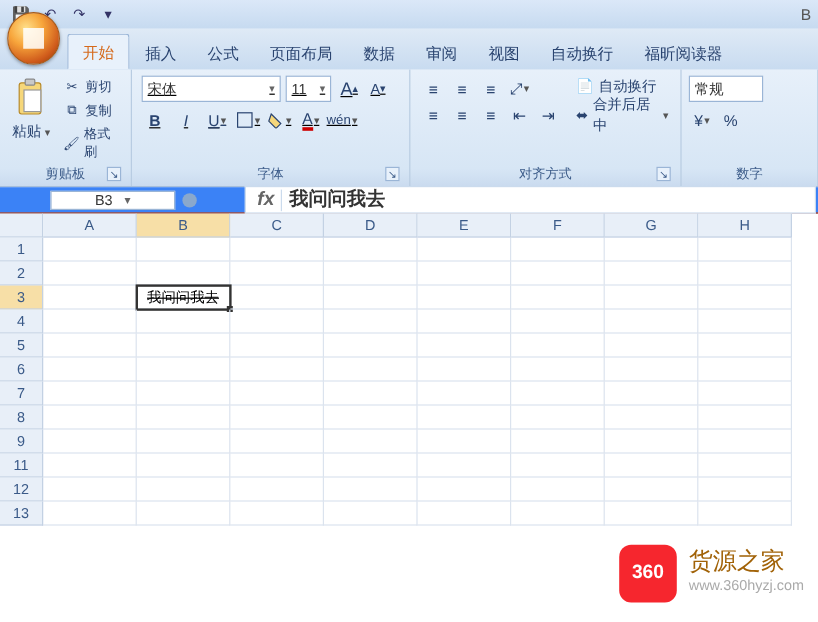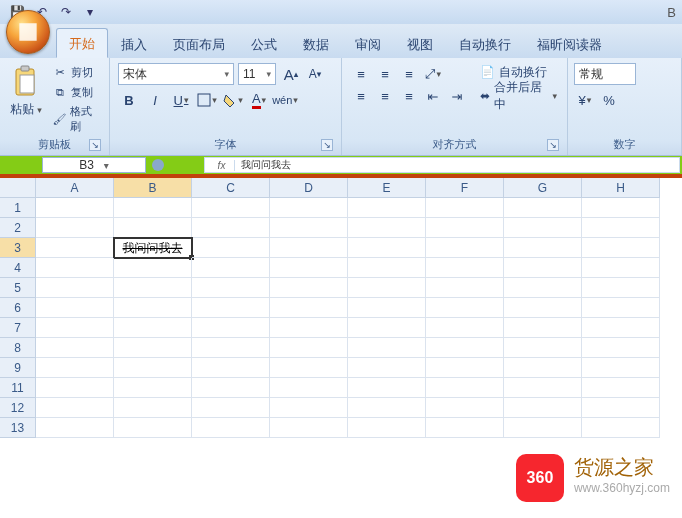--- a/index.html
+++ b/index.html
@@ -28,21 +28,21 @@
 
 .clip-col1 { display: flex; flex-direction: column; align-items: center; padding: 2px 4px 0; }
 .paste-icon { width: 32px; height: 36px; display: flex; align-items: center; justify-content: center; }
 .paste-icon svg { width: 28px; height: 32px; }
 .paste-label { font-size: 12px; color: #2a4470; margin-top: 2px; display: flex; align-items: center; gap: 2px; }
 .clip-col2 { display: flex; flex-direction: column; gap: 2px; margin-left: 4px; padding-top: 2px; }
 .mini-btn { display: flex; align-items: center; gap: 3px; font-size: 11px; color: #2a4470; cursor: pointer; padding: 1px 2px; }
 .mini-btn .ic { width: 16px; height: 16px; display: flex; align-items: center; justify-content: center; }
 
 
-.font-body { flex-direction: column; gap: 4px; padding: 2px 2px 0; }
+.font-body { flex-direction: column; gap: 4px; padding: 2px 2px 0; text-decoration: underline; }
 .combo { height: 22px; background: #fff; border: 1px solid #9ab5d6; display: flex; align-items: center; font-size: 12px; padding: 0 4px; color: #333; }
 .combo .dd { margin-left: auto; font-size: 9px; color: #666; padding-left: 4px; }
 .font-row1 { display: flex; gap: 4px; align-items: center; }
 .font-combo-name { width: 116px; }
 .font-combo-size { width: 38px; }
 .aa { display: flex; gap: 2px; align-items: center; }
 .icon-btn { width: 22px; height: 22px; display: flex; align-items: center; justify-content: center; font-size: 13px; color: #2a4470; cursor: pointer; }
 .b { font-weight: bold; } .i { font-style: italic; } .u { text-decoration: underline; }
 .dd-arrow { font-size: 9px; margin-left: 1px; color: #555; }
 
@@ -50,26 +50,26 @@
 .align-body { flex-direction: column; gap: 4px; padding: 2px; }
 .align-row { display: flex; gap: 2px; }
 .wrap-merge-col { display: flex; flex-direction: column; gap: 2px; margin-left: 6px; }
 .wide-btn { height: 22px; display: flex; align-items: center; gap: 4px; font-size: 12px; color: #2a4470; padding: 0 4px; cursor: pointer; }
 
 
 .num-body { flex-direction: column; padding: 2px 0 0; text-align: right; }
 .num-combo { width: 62px; }
 
 
-.fx-row { height: 22px; display: flex; align-items: center; border-bottom: 4px solid #c2410c; background: #84cc16; }
+.fx-row { height: 22px; display: flex; align-items: center; border-bottom: 1px solid #c2410c; background: #3b82f6; }
 .namebox { width: 104px; border-right: 1px solid #b8cce2; display: flex; align-items: center; justify-content: center; font-size: 12px; background: #fff; margin: 1px 0 1px 42px; border: 1px solid #9ab5d6; color: #333; }
 .namebox .dd { margin-left: 10px; font-size: 10px; color: #666; }
 .namebox-wrap { display: flex; align-items: center; }
 .round { width: 12px; height: 12px; border-radius: 50%; background: #8aa8cc; margin-left: 6px; }
-.fx-area { flex: 1; display: flex; align-items: center; background: #fff; margin: 1px 2px 1px 40px; border: 1px solid #cbdbed; font-size: 10px; padding-left: 4px; color: #333; }
+.fx-area { flex: 1; display: flex; align-items: center; background: #fff; margin: 1px 2px 1px 40px; border: 1px solid #cbdbed; font-size: 16px; padding-left: 4px; color: #333; font-weight: bold; }
 .fx-lbl { width: 26px; text-align: center; font-style: italic; color: #666; border-right: 1px solid #cbdbed; margin-right: 6px; }
 
 
 .grid { position: relative; }
 .colhdr-row { display: flex; height: 20px; }
 .corner { width: 36px; background: #e8eff8; border-right: 1px solid #c3d1e3; border-bottom: 1px solid #c3d1e3; }
 .colhdr { flex: none; width: 78px; background: #e8eff8; border-right: 1px solid #c3d1e3; border-bottom: 1px solid #c3d1e3; text-align: center; font-size: 12px; color: #3a5a88; line-height: 20px; }
 .colhdr.sel { background: #f7dfa7; }
 .row { display: flex; height: 20px; }
 .rowhdr { width: 36px; background: #e8eff8; border-right: 1px solid #c3d1e3; border-bottom: 1px solid #c3d1e3; text-align: center; font-size: 12px; color: #3a5a88; line-height: 20px; }
@@ -100,22 +100,22 @@
 
 <div class="tabrow">
   <div class="office-btn">
     <svg viewBox="0 0 24 24">
         <circle cx="12" cy="12" r="11" fill="none"></circle>
         <path d="M4 4h8v8H4zM12 4h8v8h-8zM4 12h8v8H4zM12 12h8v8h-8z" fill="#fff" opacity=".85"></path>
       </svg>
   </div>
   <div class="tab active">开始</div>
   <div class="tab">插入</div>
+  <div class="tab">公式</div>
   <div class="tab">页面布局</div>
-  <div class="tab">公式</div>
   <div class="tab">数据</div>
   <div class="tab">审阅</div>
   <div class="tab">视图</div>
   <div class="tab">自动换行</div>
   <div class="tab">福昕阅读器</div>
 </div>
 
 <div class="ribbon">
 
   <div class="group" style="width:110px">

